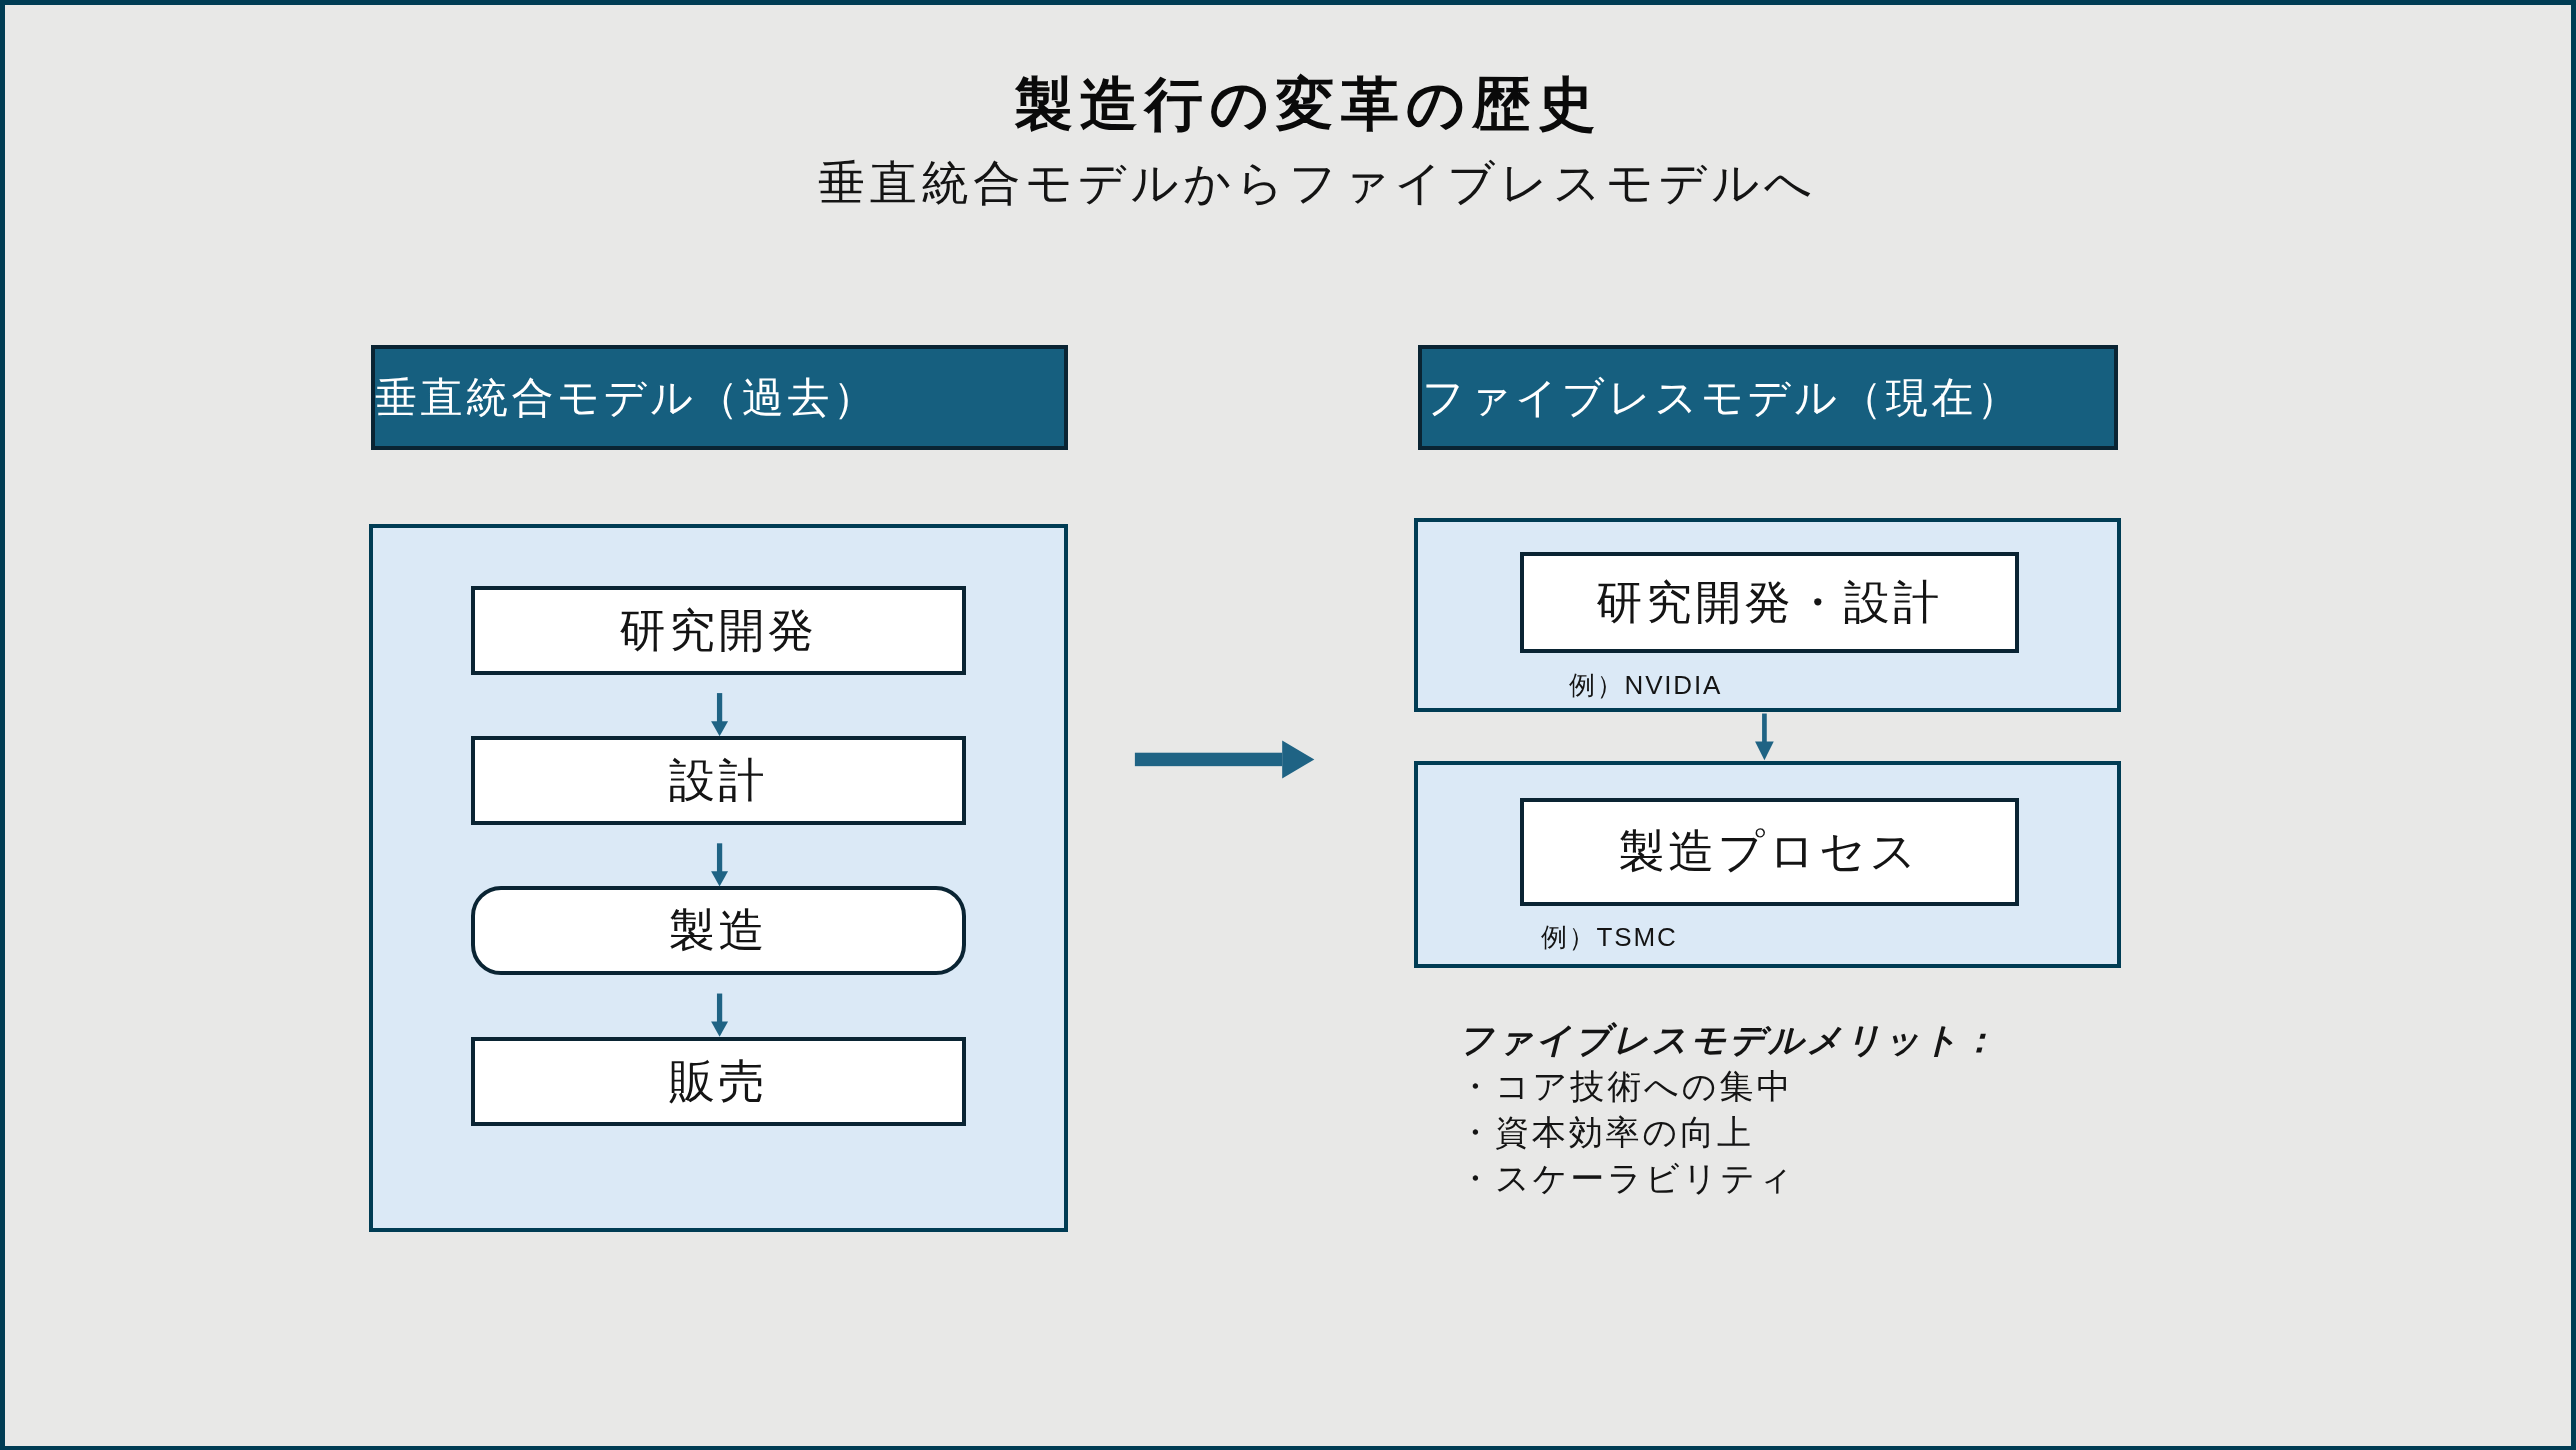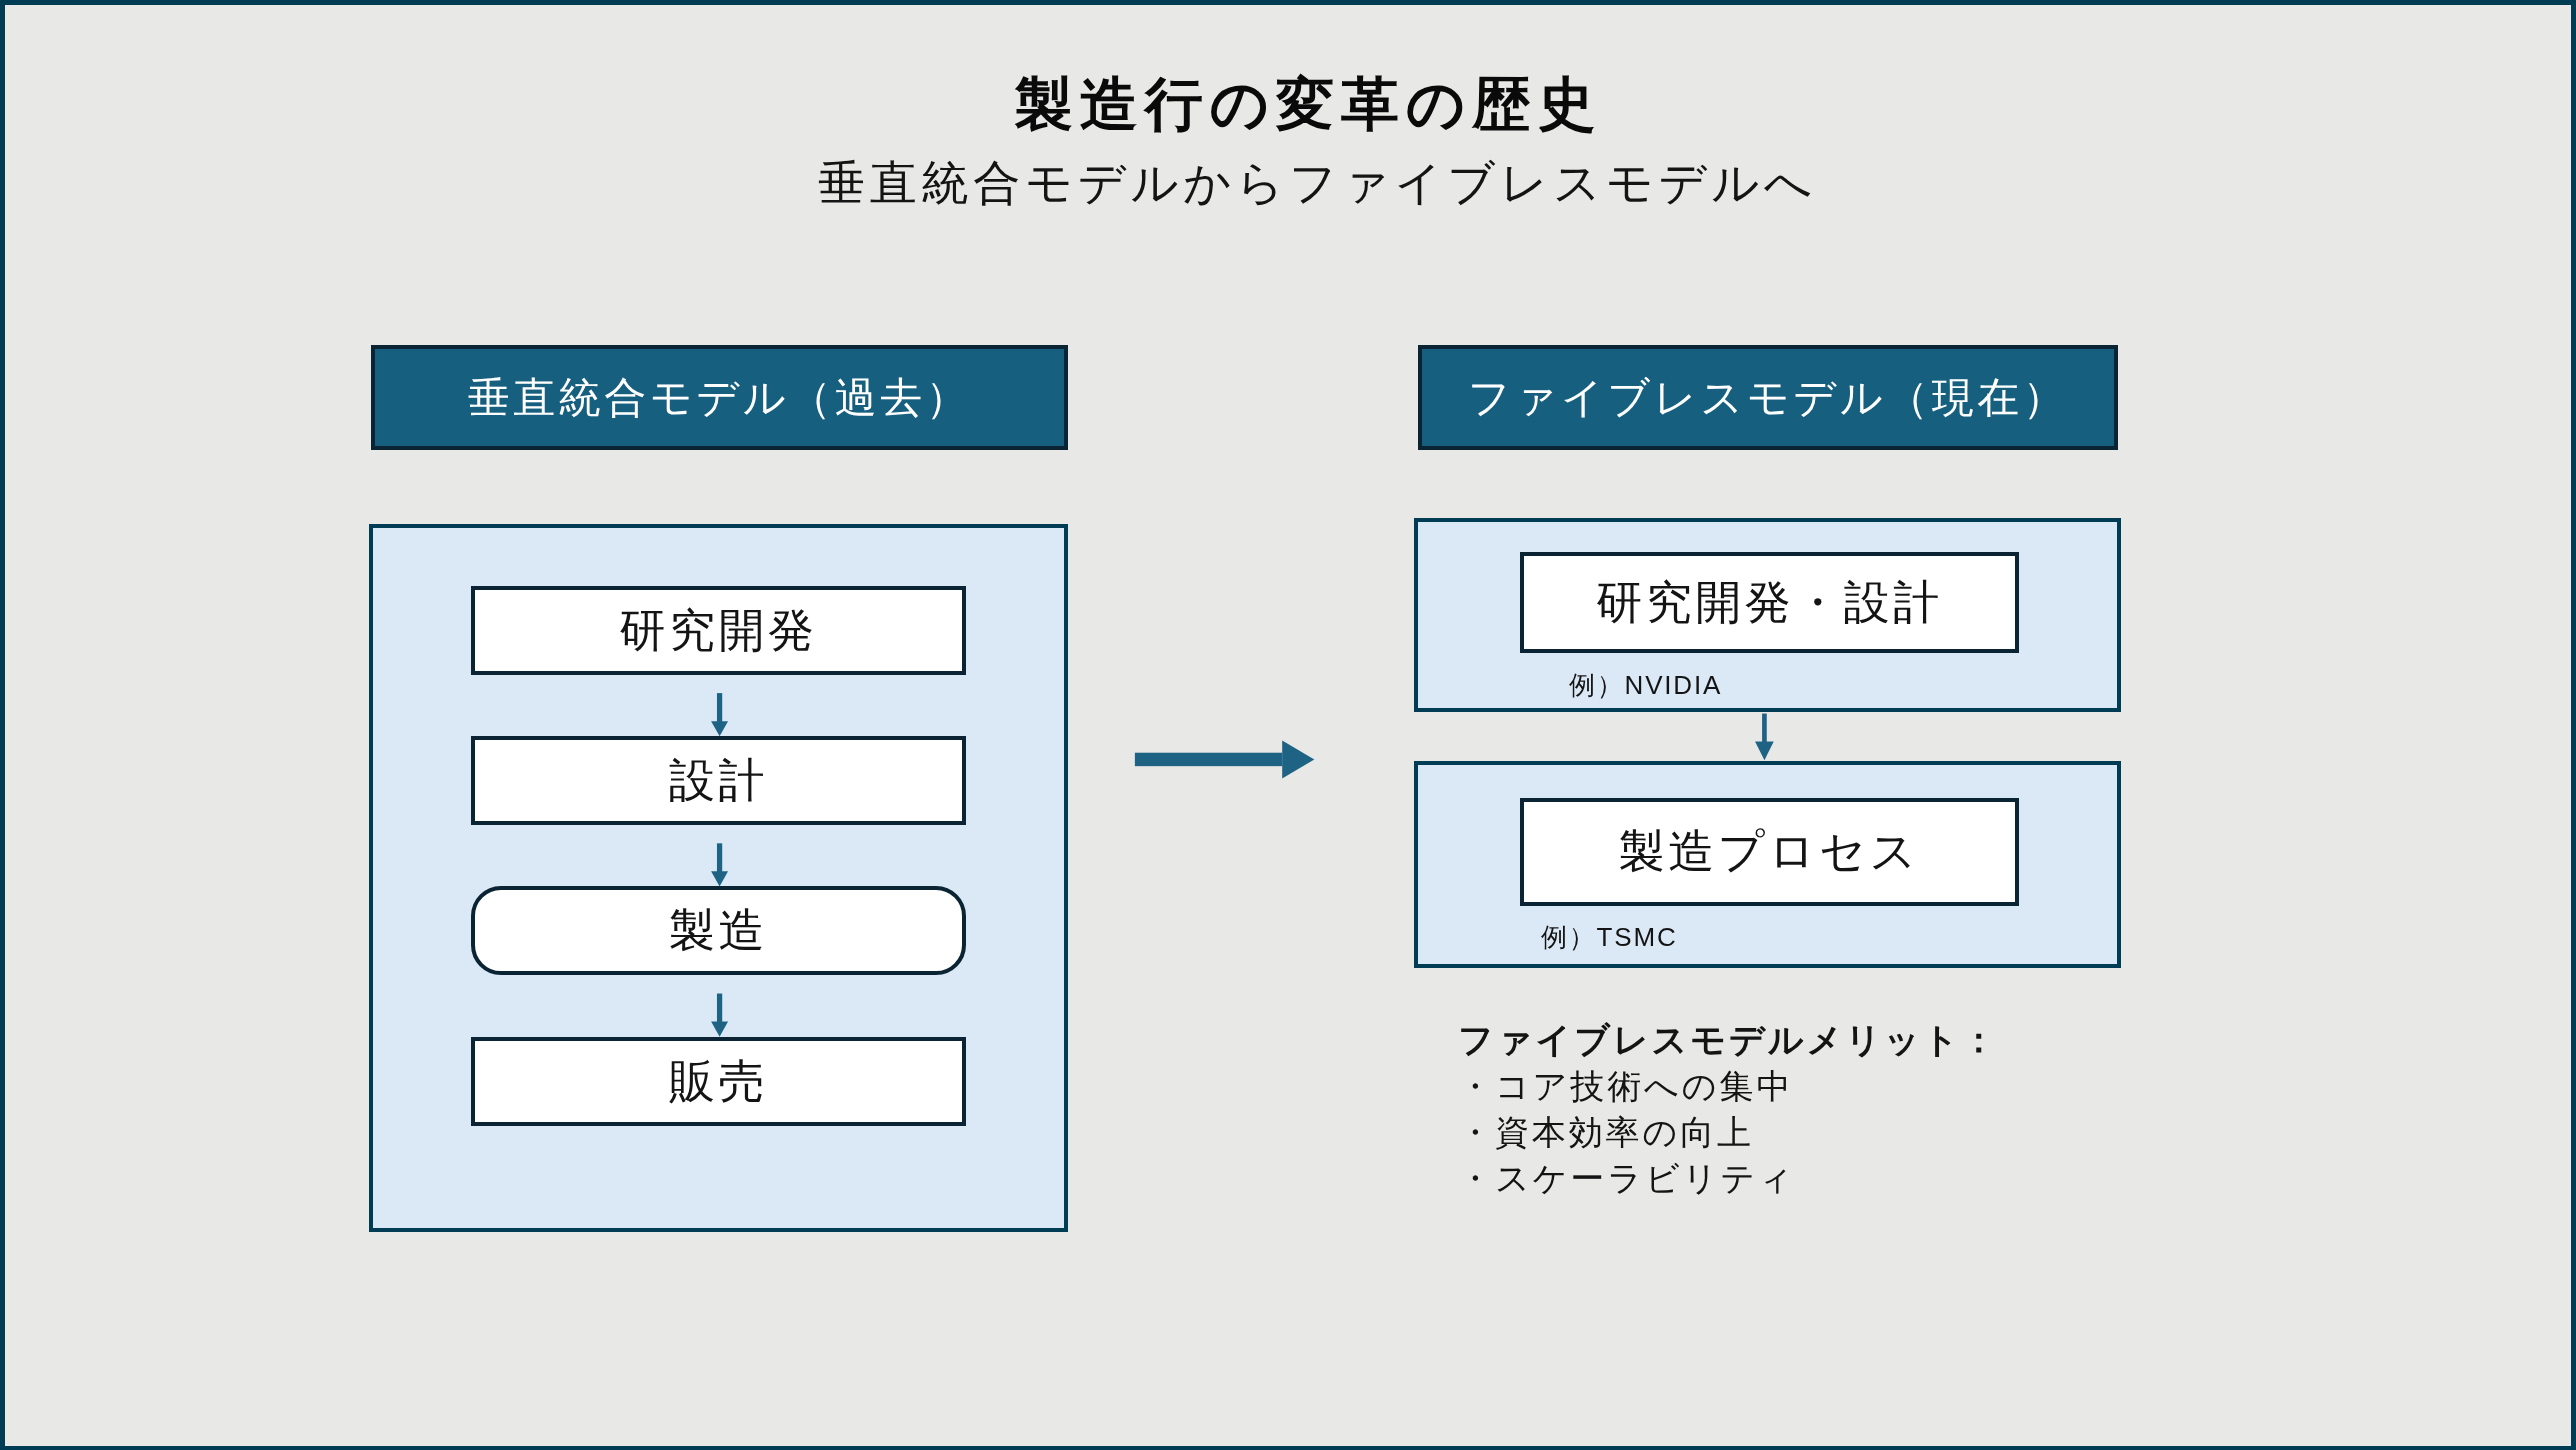--- a/index.html
+++ b/index.html
@@ -27,21 +27,21 @@
     text-align: center;
     font-size: 47px; font-weight: 400; letter-spacing: 4.7px;
     color: #141414;
   }
   .header-bar {
     position: absolute;
     height: 105px;
     background: #165F7F;
     border: 4.7px solid #0A2433;
     box-sizing: border-box;
-    display: flex; align-items: center; justify-content: center;
+    display: flex; align-items: center; 
     color: #FFFFFF; font-size: 42px; letter-spacing: 3.5px;
   }
   #left-header  { left: 366px;  top: 340px; width: 697px; }
   #right-header { left: 1413px; top: 340px; width: 700px; }
   .container-box {
     position: absolute;
     background: #DBE9F6;
     border: 4.1px solid #003C54;
     box-sizing: border-box;
   }
@@ -68,21 +68,21 @@
     font-size: 26px; letter-spacing: 1.8px; color: #141414;
   }
   #example-nvidia { top: 663px; margin-left: 28px; }
   #example-tsmc   { top: 915px; }
   .merits {
     position: absolute; left: 1453px; top: 1012px;
     font-size: 34px; line-height: 46px; letter-spacing: 2.9px;
     color: #141414;
   }
   .merits .merits-heading {
-    font-size: 35px; font-weight: 700; letter-spacing: 2.9px;
+    font-size: 35px; font-weight: 700; letter-spacing: 2.9px; font-style: italic;
   }
   #arrow-layer {
     position: absolute; left: 0; top: 0;
     width: 2576px; height: 1451px;
     pointer-events: none;
   }
 </style>
 </head>
 <body>
 

